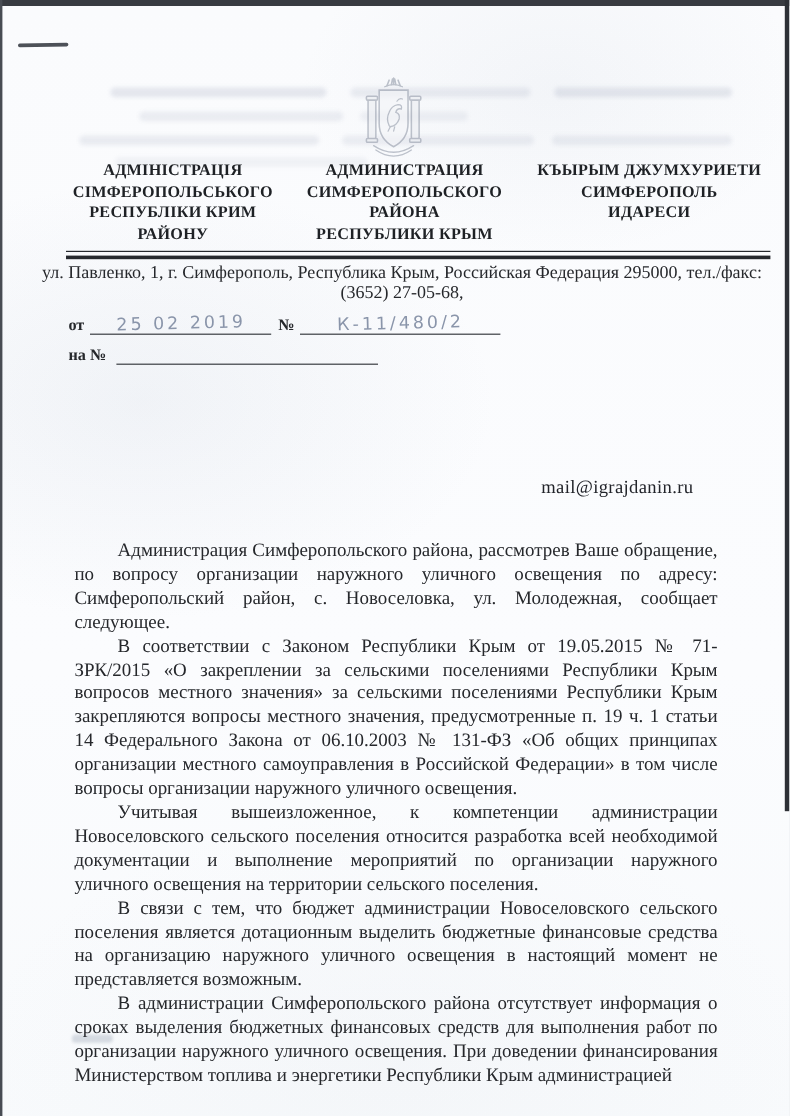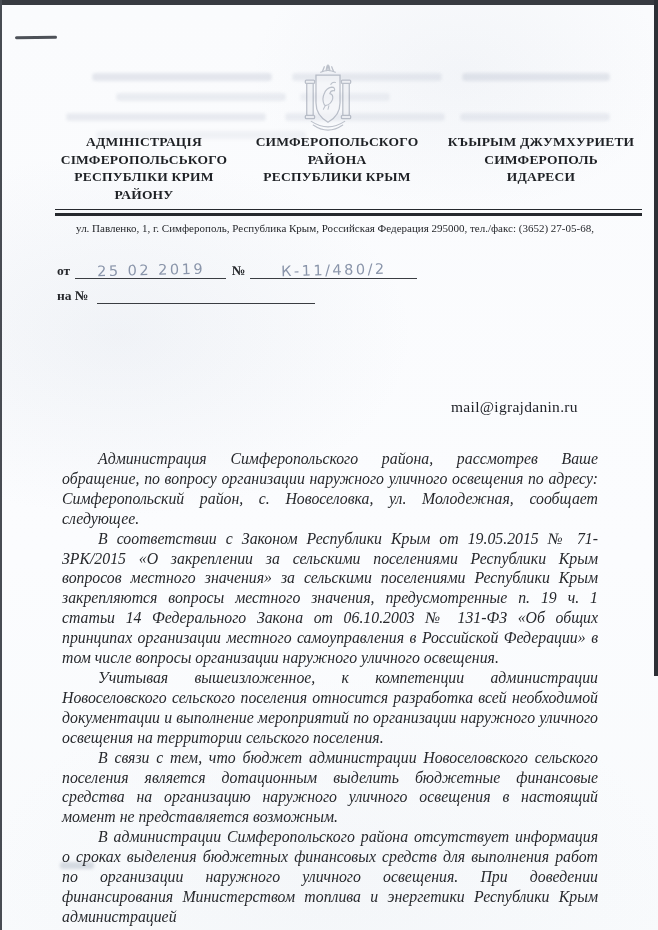--- a/index.html
+++ b/index.html
@@ -40,21 +40,21 @@
   .lh-col.c2{width:192px;}
   .lh-col.c3{width:200px;}
 
   .divider{
     position:absolute;left:55px;top:209px;width:587px;height:3px;
     border-top:1.5px solid #26292e;border-bottom:3.5px solid #26292e;
   }
 
   .contact{
     position:absolute;left:28px;top:221px;width:614px;
-    text-align:center;font-size:11px;line-height:15.5px;color:#26282c;
+    text-align:center;font-size:15px;line-height:15.5px;color:#26282c;
   }
   .contact .email-link{text-decoration:underline;}
 
   .refs{position:absolute;left:57px;top:261px;width:360px;font-size:13.5px;color:#26282c;}
   .refs .row{margin-bottom:7px;display:flex;align-items:flex-end;}
   .refs .label{margin-right:5px;white-space:nowrap;font-weight:bold;}
   .hand-line{
     display:inline-block;border-bottom:1.4px solid #3a3d42;
     text-align:center;height:17px;
   }
@@ -71,21 +71,21 @@
     position:absolute;left:451px;top:398px;
     font-weight:normal;font-size:15.5px;color:#22242a;letter-spacing:0.3px;
   }
 
   .body-text{
     position:absolute;left:62px;top:449px;width:536px;
     font-size:15.8px;line-height:19.9px;color:#26282c;
   }
   .body-text p{
     margin:0;text-indent:36px;
-    text-align:justify;text-align-last:left;font-style:italic;
+    text-align:justify;text-align-last:left;
   }
 </style>
 </head>
 <body>
 
 <div class="page">
 
   <div class="edge-top"></div>
   <div class="edge-left"></div>
   <div class="edge-right"></div>
@@ -125,20 +125,21 @@
   </svg>
 
   <div class="letterhead">
     <div class="lh-col c1">
       <div>АДМІНІСТРАЦІЯ</div>
       <div>СІМФЕРОПОЛЬСЬКОГО</div>
       <div>РЕСПУБЛІКИ КРИМ</div>
       <div>РАЙОНУ</div>
     </div>
     <div class="lh-col c2">
+      <div>АДМИНИСТРАЦИЯ</div>
       <div>СИМФЕРОПОЛЬСКОГО</div>
       <div>РАЙОНА</div>
       <div>РЕСПУБЛИКИ КРЫМ</div>
     </div>
     <div class="lh-col c3">
       <div>КЪЫРЫМ ДЖУМХУРИЕТИ</div>
       <div>СИМФЕРОПОЛЬ</div>
       <div>ИДАРЕСИ</div>
     </div>
   </div>

